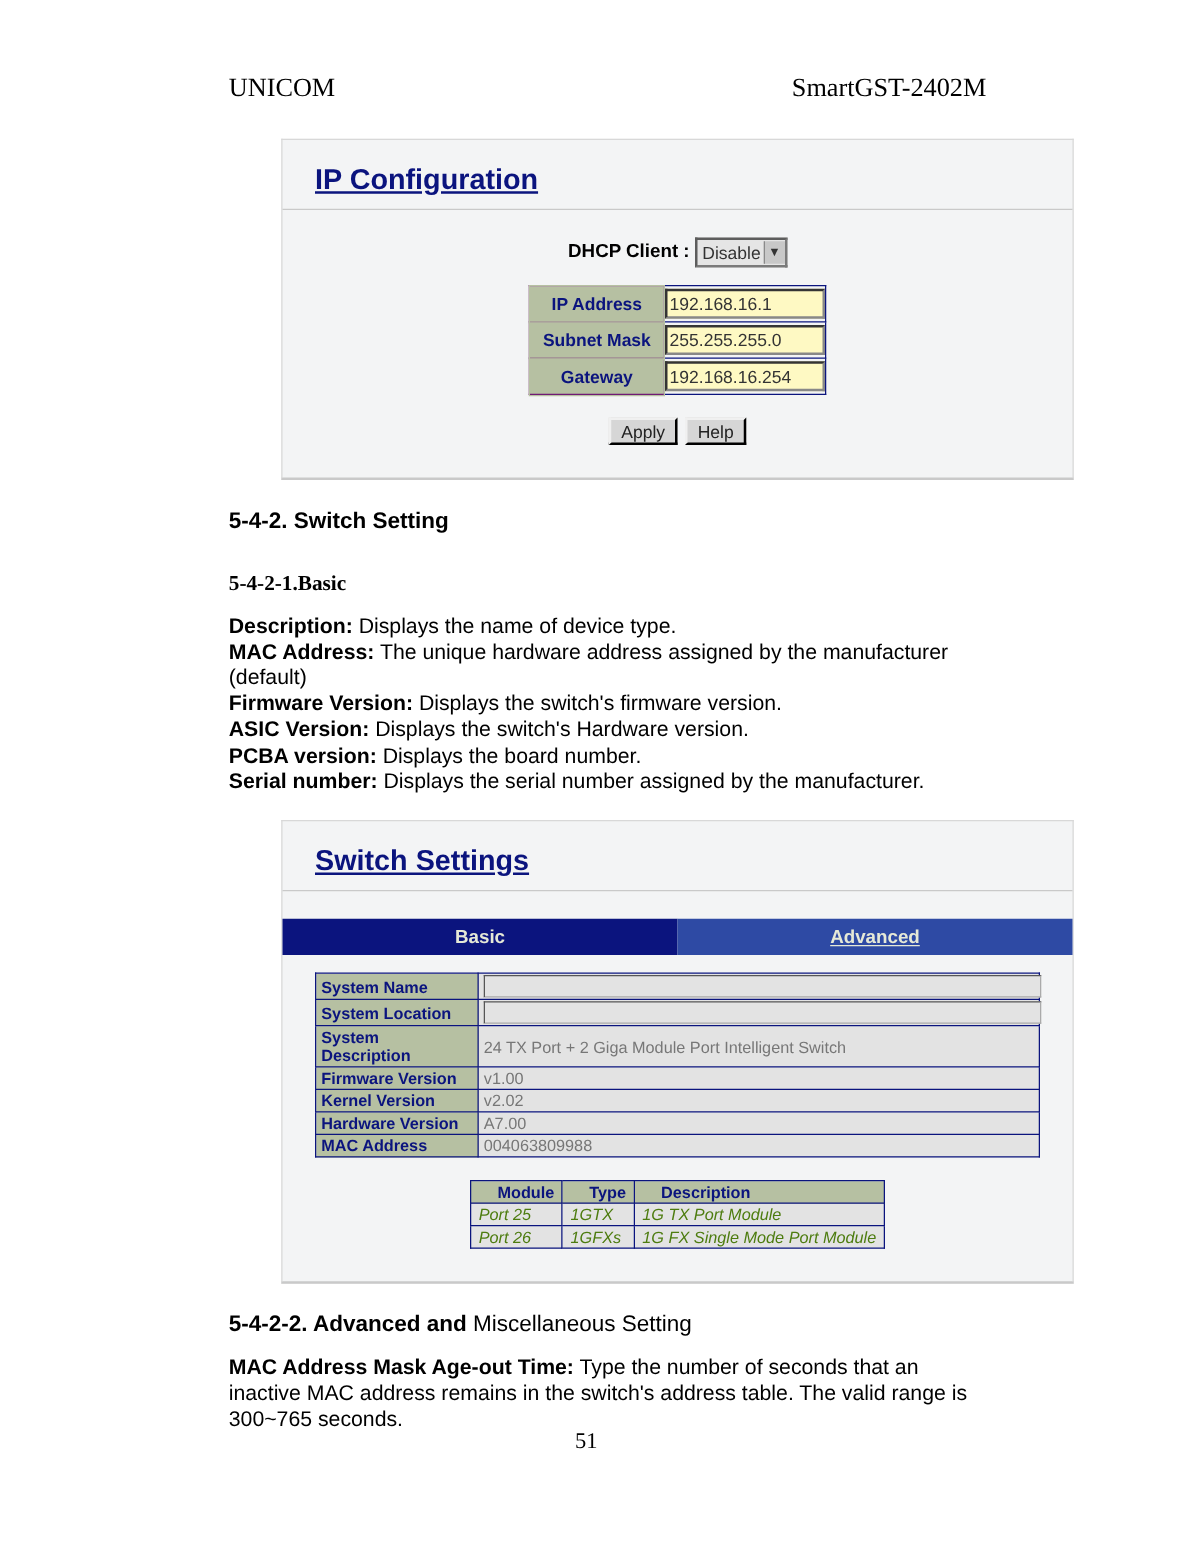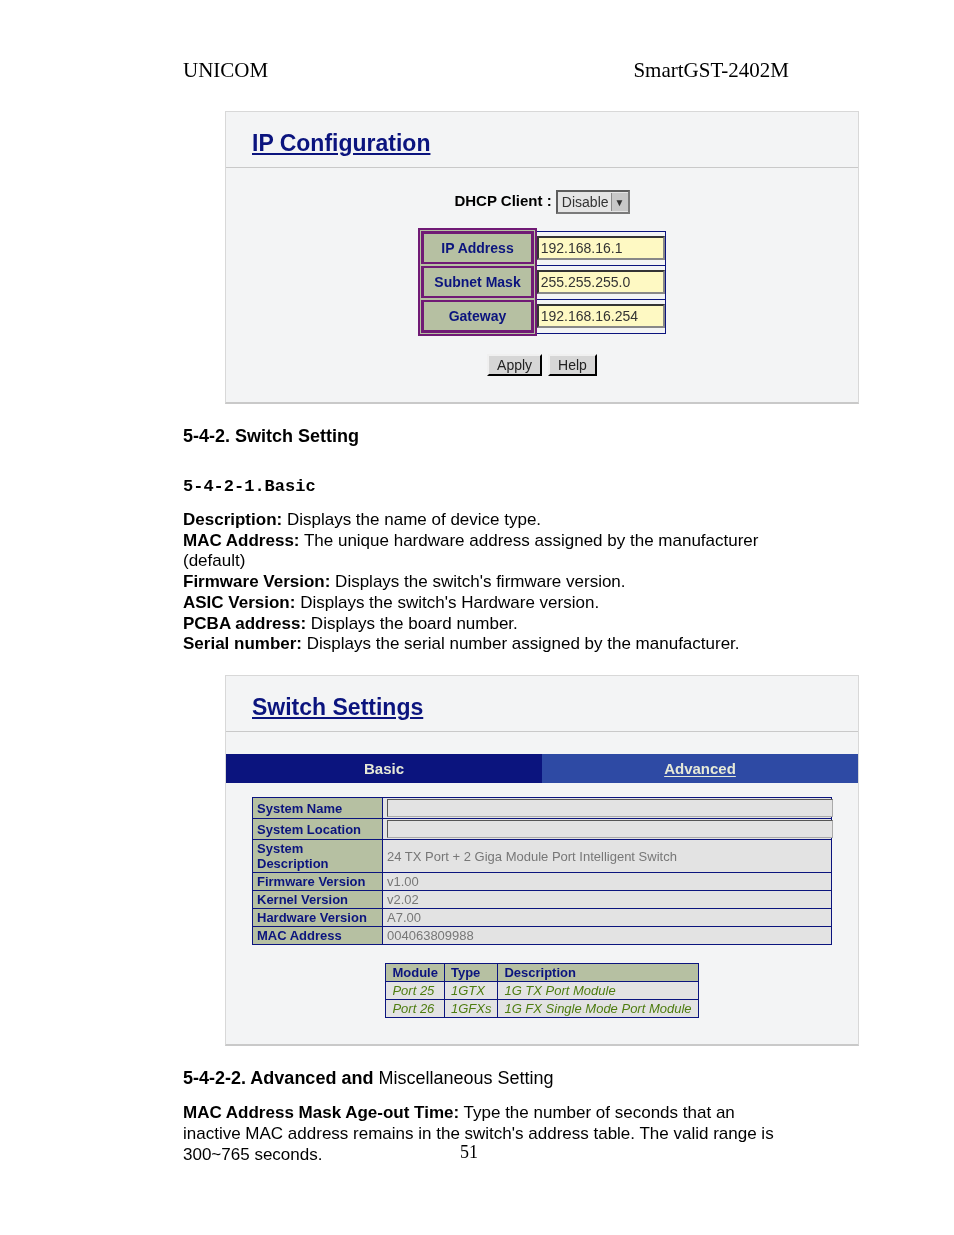--- a/index.html
+++ b/index.html
@@ -88,21 +88,21 @@
   .ip-table {
     margin: 0 auto;
     border-collapse: collapse;
   }
   .ip-table th {
     font-family: Arial, Helvetica, sans-serif;
     font-size: 14px;
     font-weight: 700;
     color: #0b147e;
     background: #b6c0a2;
-    border: 6px solid #701a75;
+    border: 1px solid #701a75;
     outline: 1px solid #b6c0a2;
     padding: 6px 10px;
     text-align: center;
   }
   .ip-table td {
     padding: 0;
     border: 1px solid #0b147e;
   }
   .ip-input {
     width: 120px;
@@ -137,21 +137,21 @@
     font-family: Arial, Helvetica, sans-serif;
     font-weight: 700;
     font-size: 18px;
     margin: 22px 0 4px 0;
   }
   .section-hdr .light {
     font-weight: 400;
     font-family: Arial, Helvetica, sans-serif;
   }
   .sub-hdr {
-    font-family: Liberation Mono, monospace;
+    font-family: Liberation Serif, serif;
     font-weight: 700;
     font-size: 17px;
     margin: 30px 0 14px 0;
   }
   .desc-lines {
     font-family: Arial, Helvetica, sans-serif;
     font-size: 17px;
     line-height: 1.22;
   }
   .desc-lines b { font-weight: 700; }
@@ -217,20 +217,21 @@
     font-family: Arial, Helvetica, sans-serif;
     font-size: 13px;
     padding: 1px 6px;
     border: 1px solid #0b147e;
   }
   .mod-table th {
     font-weight: 700;
     color: #0b147e;
     background: #b6c0a2;
     text-align: left;
+    padding-left: 21px;
   }
   .mod-table td {
     color: #4d7c0f;
     background: #e3e3e3;
     font-style: italic;
   }
 
   .footer-num {
     position: absolute;
     left: 0;
@@ -282,21 +283,21 @@
   </div>
 
   <div class="section-hdr">5-4-2. Switch Setting</div>
   <div class="sub-hdr">5-4-2-1.Basic</div>
 
   <div class="desc-lines">
     <div><b>Description:</b><span> Displays the name of device type.</span></div>
     <div><b>MAC Address:</b><span> The unique hardware address assigned by the manufacturer (default)</span></div>
     <div><b>Firmware Version:</b><span> Displays the switch's firmware version.</span></div>
     <div><b>ASIC Version:</b><span> Displays the switch's Hardware version.</span></div>
-    <div><b>PCBA address:</b><span> Displays the board number.</span></div>
+    <div><b>PCBA version:</b><span> Displays the board number.</span></div>
     <div><b>Serial number:</b><span> Displays the serial number assigned by the manufacturer.</span></div>
   </div>
 
   <div class="panel panel-2">
     <div class="panel-title">Switch Settings</div>
     <hr class="panel-title-rule">
     <div class="tabs">
       <div class="tab active">Basic</div>
       <div class="tab inactive">Advanced</div>
     </div>

